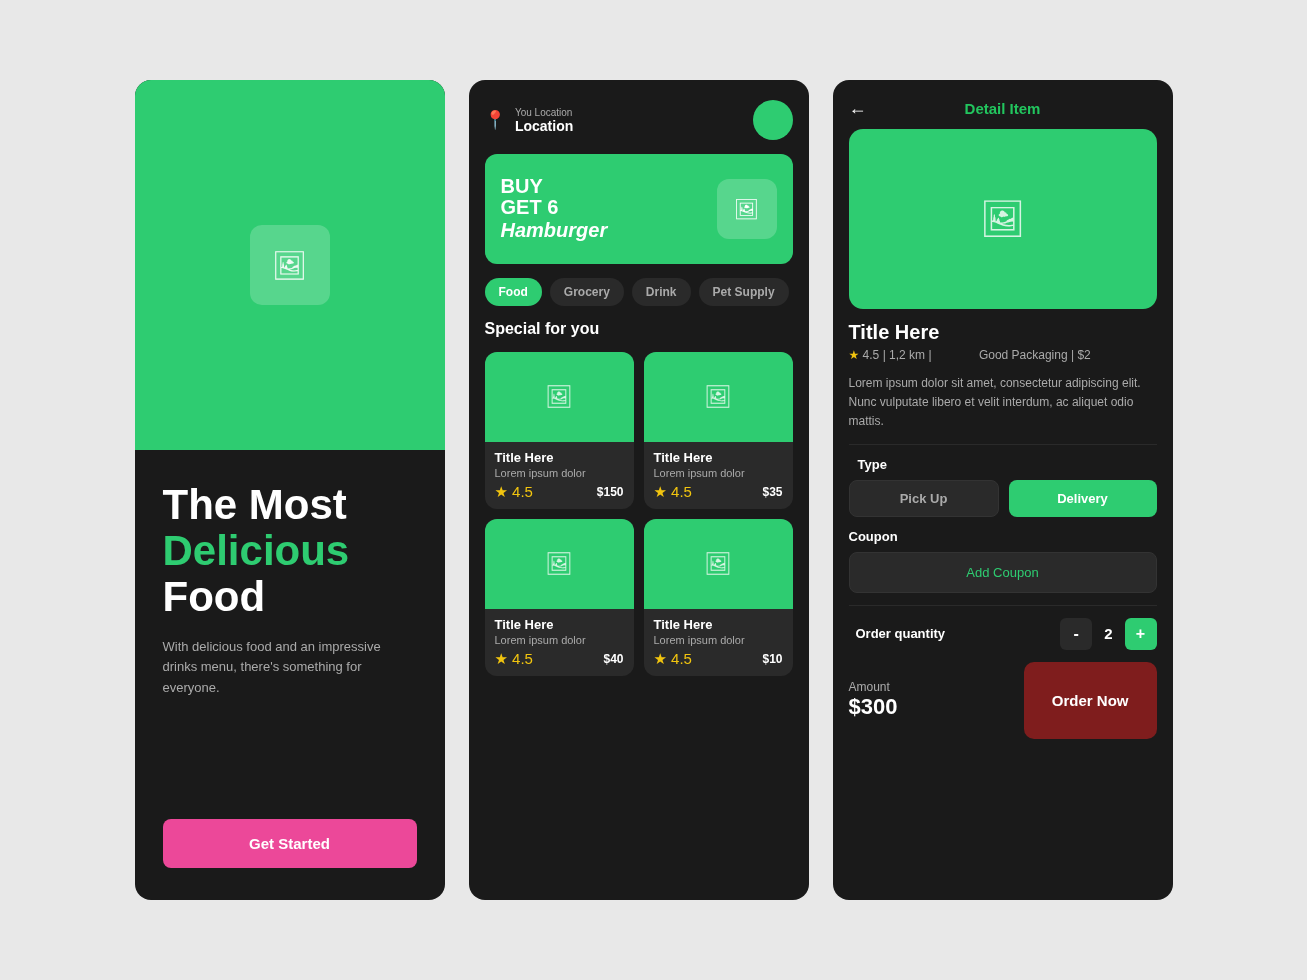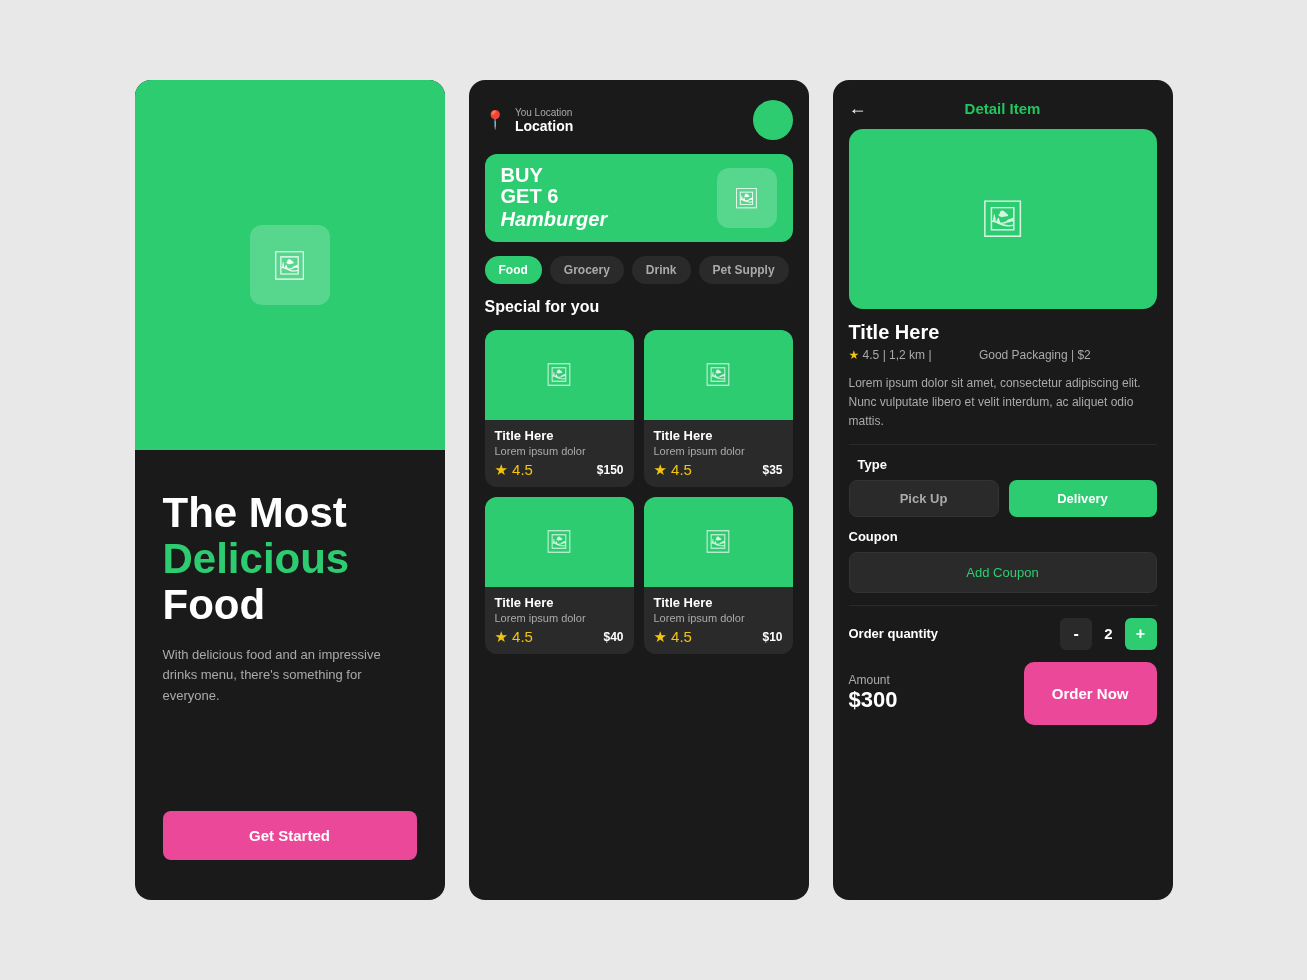--- a/index.html
+++ b/index.html
@@ -41,21 +41,21 @@
       display: flex;
       align-items: center;
       justify-content: center;
       color: white;
     }
     .img-icon {
       font-size: 28px;
       opacity: 0.9;
     }
     .screen-1-bottom {
-      padding: 40px 28px;
+      padding: 32px 28px;
       flex: 1;
       display: flex;
       flex-direction: column;
       justify-content: space-between;
     }
     .splash-heading {
       color: white;
       font-size: 42px;
       font-weight: 800;
       line-height: 1.1;
@@ -121,21 +121,21 @@
       background: #2ecc71;
       border-radius: 50%;
     }
     .banner {
       background: #2ecc71;
       border-radius: 12px;
       padding: 20px 16px;
       display: flex;
       align-items: center;
       justify-content: space-between;
-      height: 88px;
+      height: 110px;
     }
     .banner-text {
       color: white;
     }
     .banner-buy {
       font-size: 20px;
       font-weight: 900;
       line-height: 1;
     }
     .banner-get {
@@ -325,20 +325,21 @@
     }
     .order-row {
       display: flex;
       align-items: center;
       justify-content: space-between;
     }
     .order-qty-label {
       color: white;
       font-size: 13px;
       font-weight: 600;
+      margin-left: 7px;
     }
     .qty-controls {
       display: flex;
       align-items: center;
       gap: 12px;
     }
     .qty-btn {
       width: 32px;
       height: 32px;
       border-radius: 6px;
@@ -364,25 +365,25 @@
       display: flex;
       align-items: center;
       justify-content: space-between;
     }
     .amount-price {
       color: white;
       font-size: 22px;
       font-weight: 800;
     }
     .btn-order {
-      background: #ec4899;
+      background: #7f1d1d;
       color: white;
       border: none;
       border-radius: 10px;
-      padding: 23px 28px;
+      padding: 30px 28px;
       font-size: 15px;
       font-weight: 700;
       cursor: pointer;
     }
     .divider {
       border: none;
       border-top: 1px solid #2a2a2a;
     }
   </style>
 </head>

